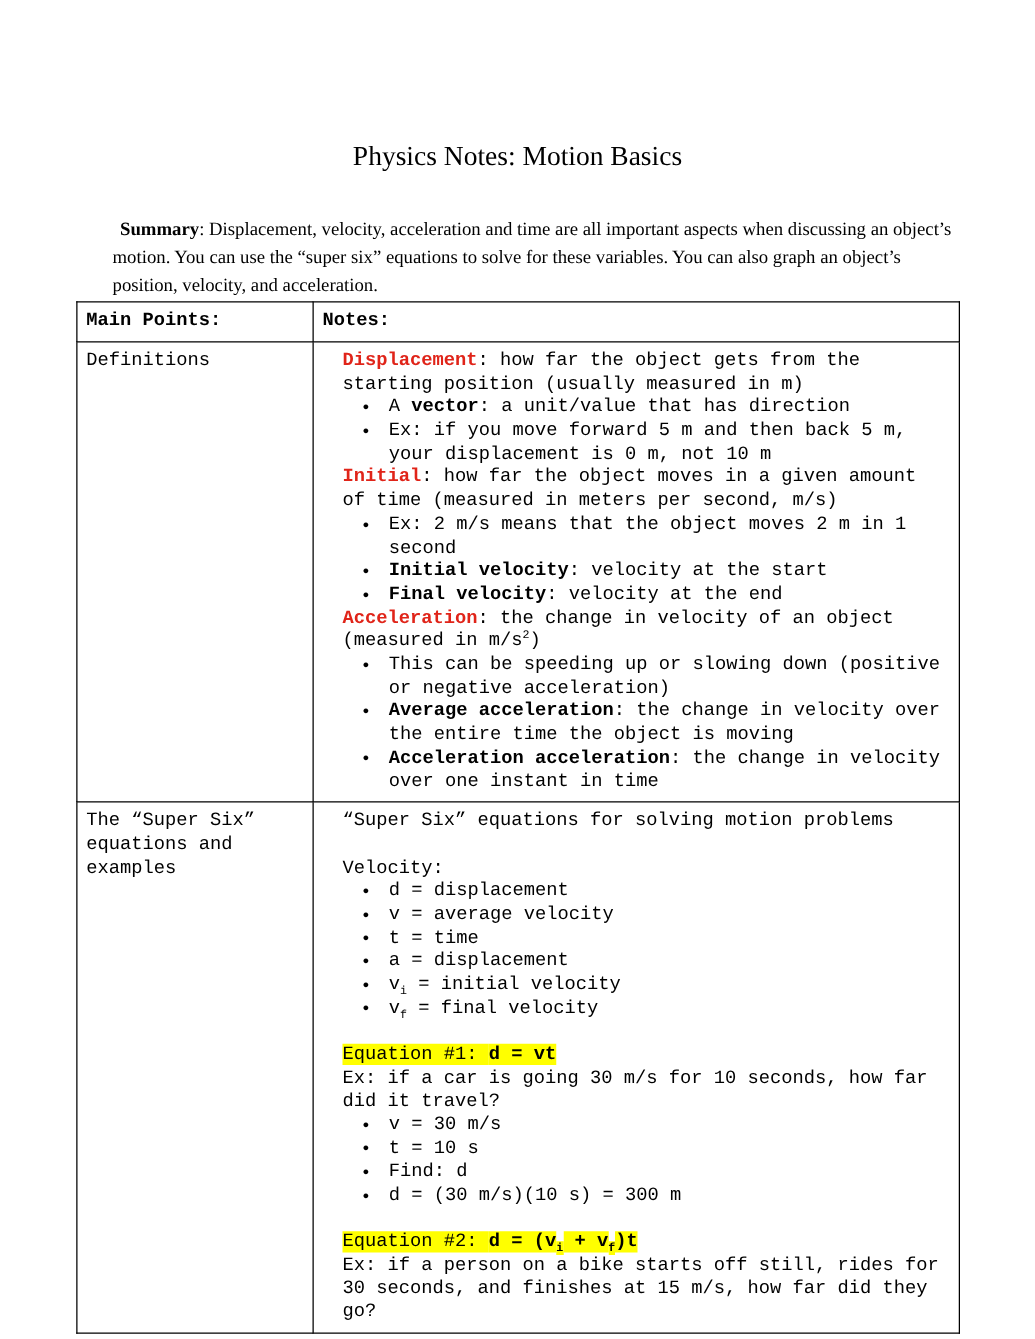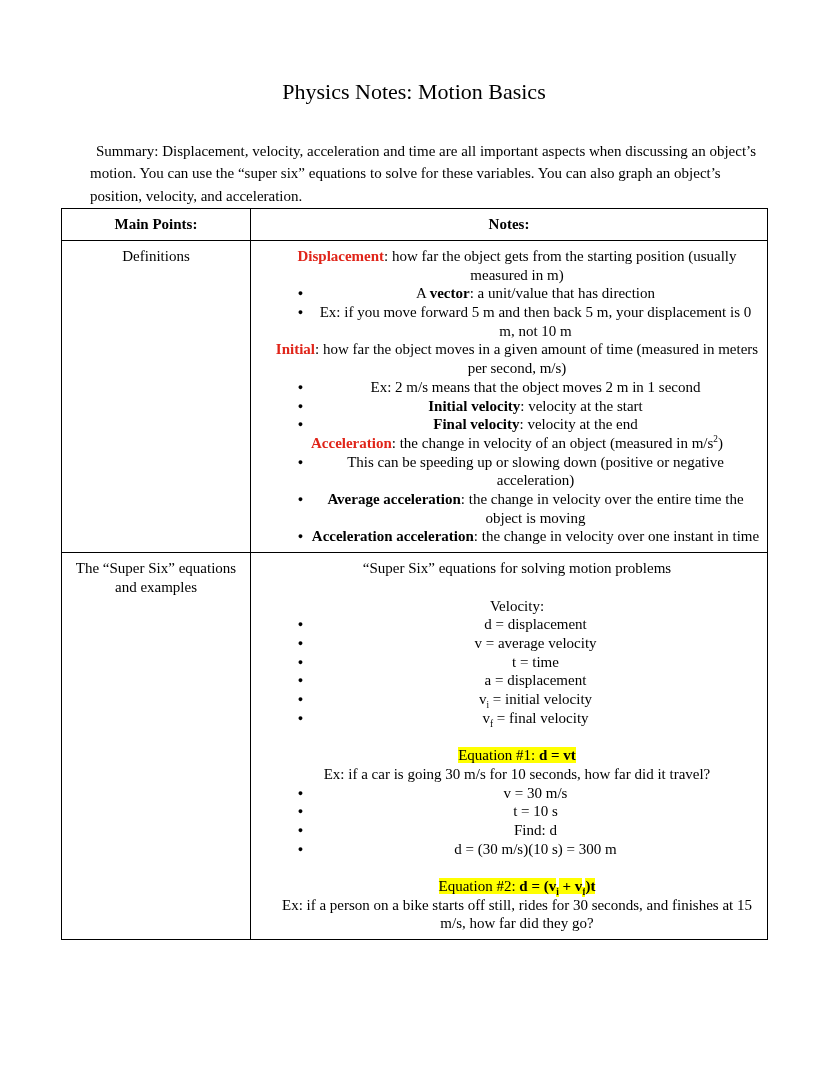--- a/index.html
+++ b/index.html
@@ -5,48 +5,49 @@
   * { margin:0; padding:0; box-sizing:border-box; }
   html,body { background:#ffffff; }
   body {
     width:828px; height:1071px;
     font-family:"Liberation Serif","DejaVu Serif",serif;
     color:#000;
   }
   .page { position:relative; width:828px; height:1071px; overflow:hidden; background:#fff; }
 
   .doc-title {
-    margin-top:78px;
+    margin-top:111px;
     text-align:center;
     font-size:22px;
     line-height:28px;
     font-weight:normal;
   }
 
   .summary {
     margin:34px 62px 0 90px;
     font-size:15px;
     line-height:22.4px;
     text-indent:6px;
   }
-  .summary .b { font-weight:normal; }
+  .summary .b { font-weight:bold; }
 
   table.doc-table {
     border-collapse:collapse;
     table-layout:fixed;
     margin:1px 0 0 61px;
     width:706px;
     font-size:15px;
     line-height:18.7px;
   }
   .doc-table th, .doc-table td {
     border:1px solid #000;
     vertical-align:top;
-    text-align:center;
+    text-align:left;
     padding:6px 7px;
+    font-family:Liberation Mono, monospace;
   }
   .doc-table th { font-weight:bold; }
 
   .note-para { min-height:18.7px;margin-left:16px; }
   .bullet-line { display:flex; margin-left:32px; }
   .dot { flex:0 0 21px; font-size:9px; line-height:18.7px; }
   .bullet-text { flex:1; }
   .spacer { height:18.7px; }
 
   .b { font-weight:bold; }

